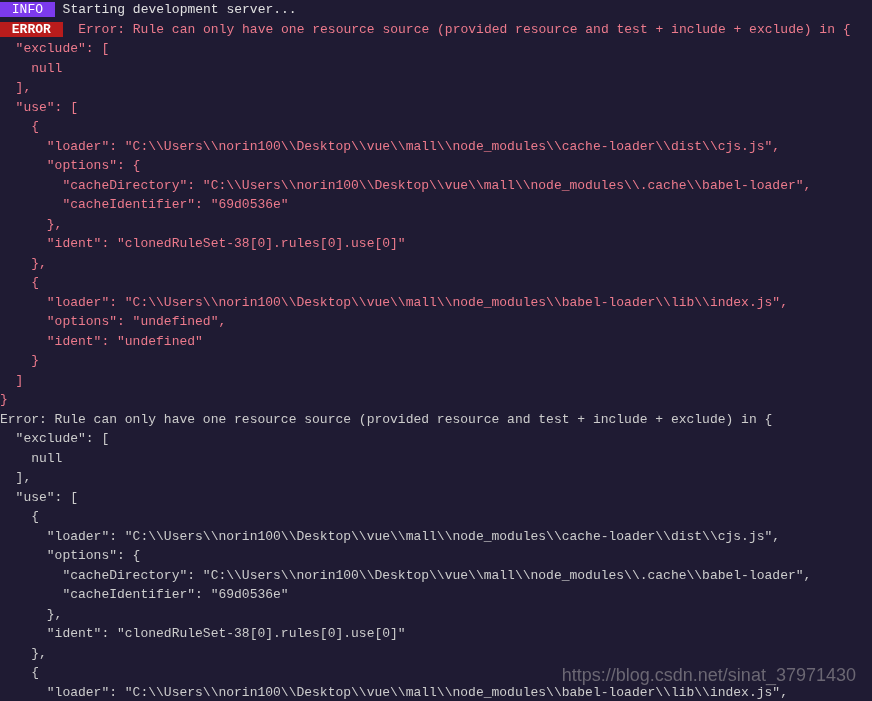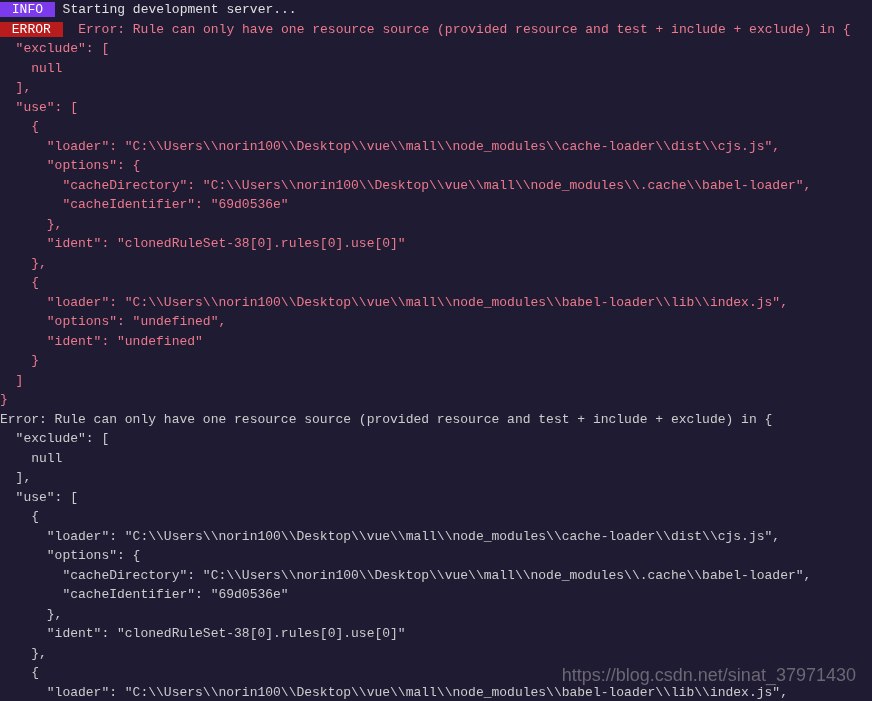--- a/index.html
+++ b/index.html
@@ -29,21 +29,21 @@
     .info-badge {
       background-color: #7c3aed;
       color: #ffffff;
       padding: 0 4px;
       font-weight: normal;
     }
     .error-badge {
       background-color: #b91c1c;
       color: #ffffff;
       padding: 0 4px;
-      font-weight: normal;
+      font-weight: bold;
     }
     .info-text {
       color: #e0e0e0;
     }
     .error-text {
       color: #ec7a8c;
     }
     .normal-text {
       color: #cccccc;
     }

